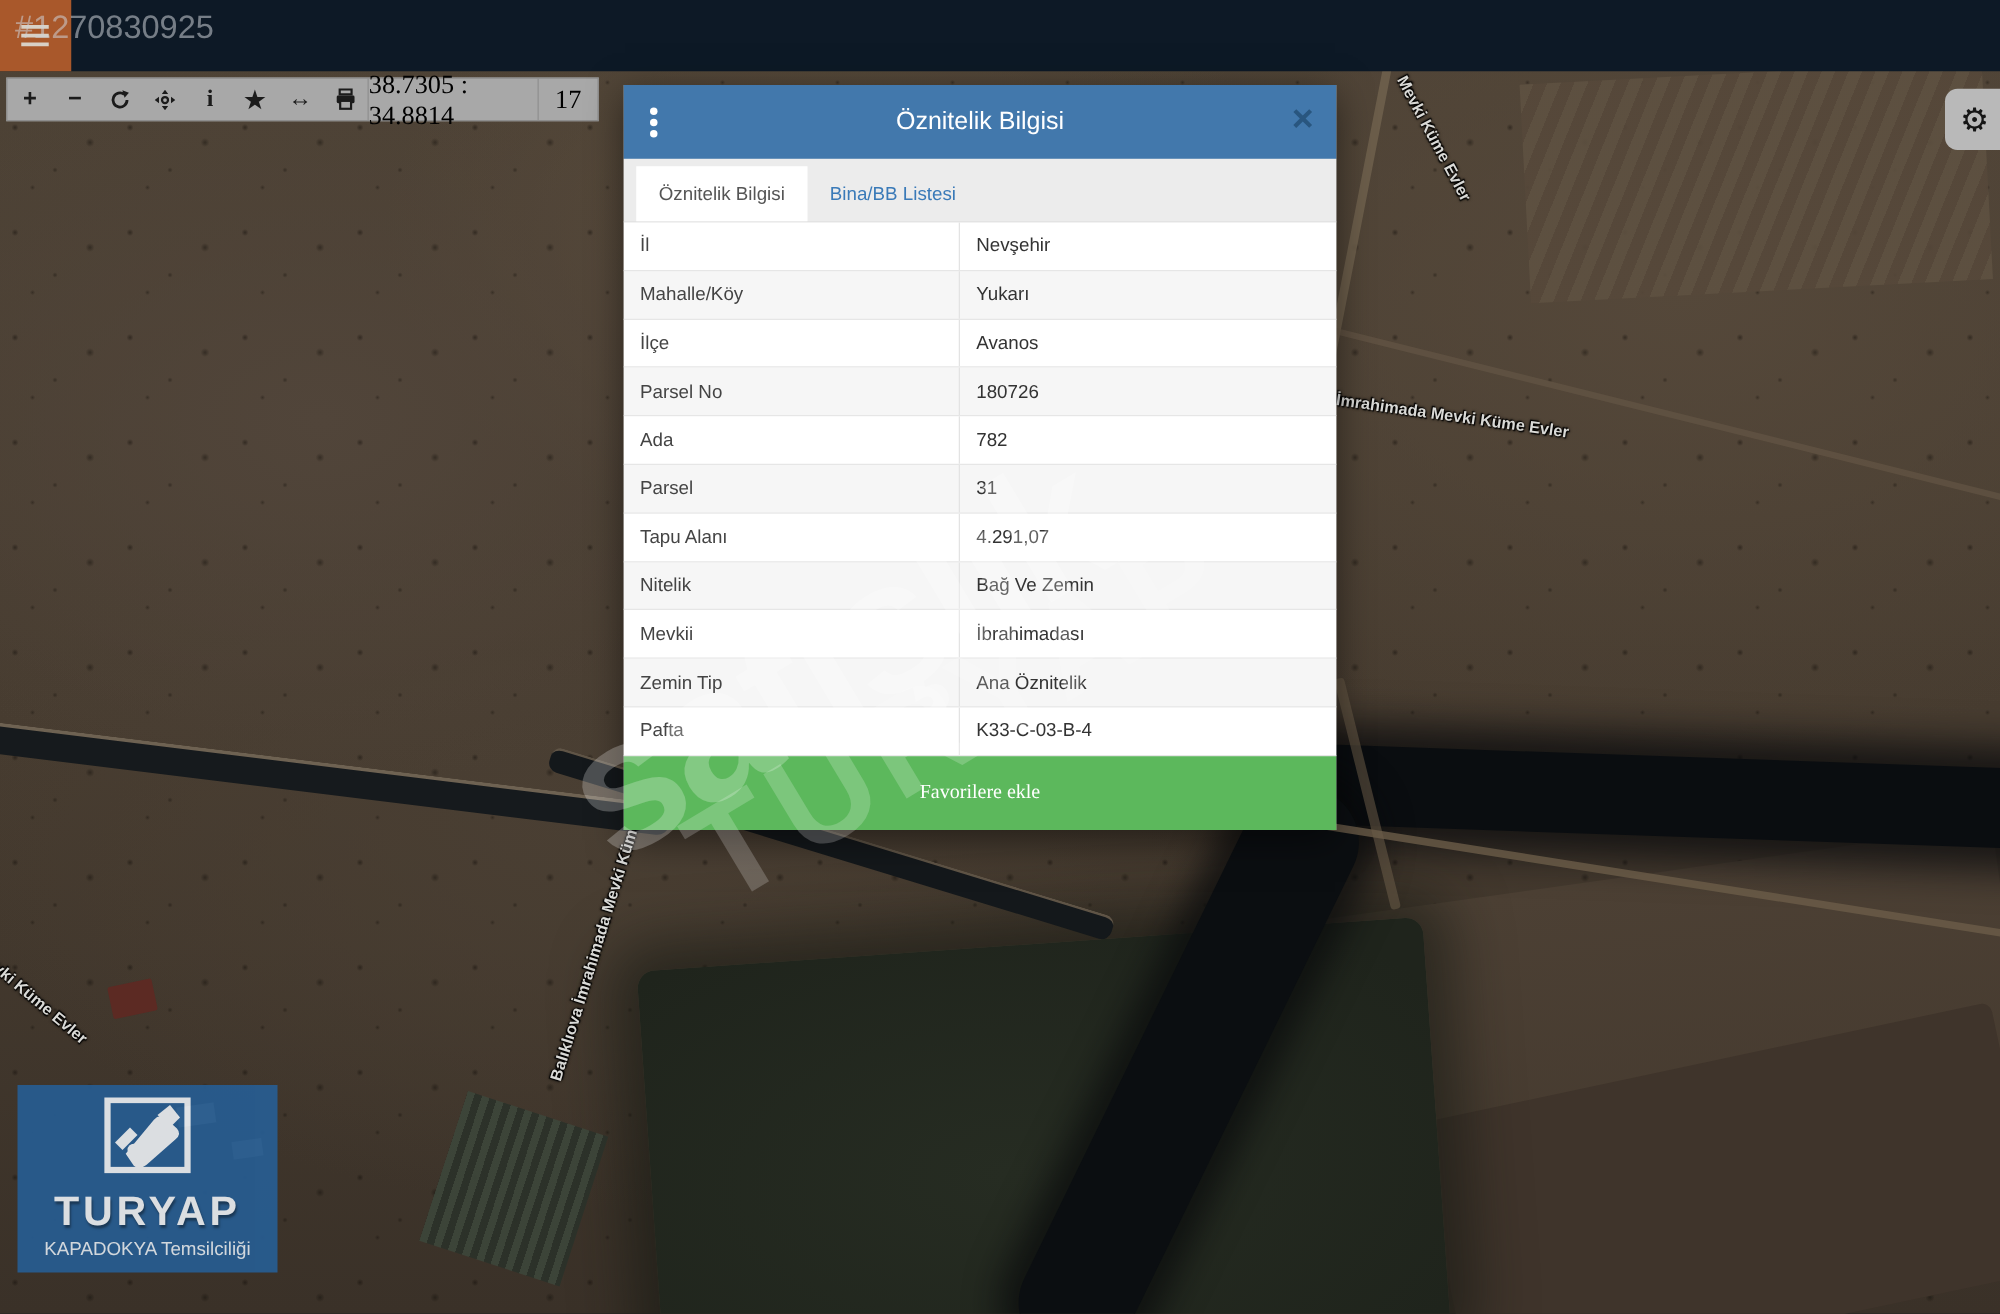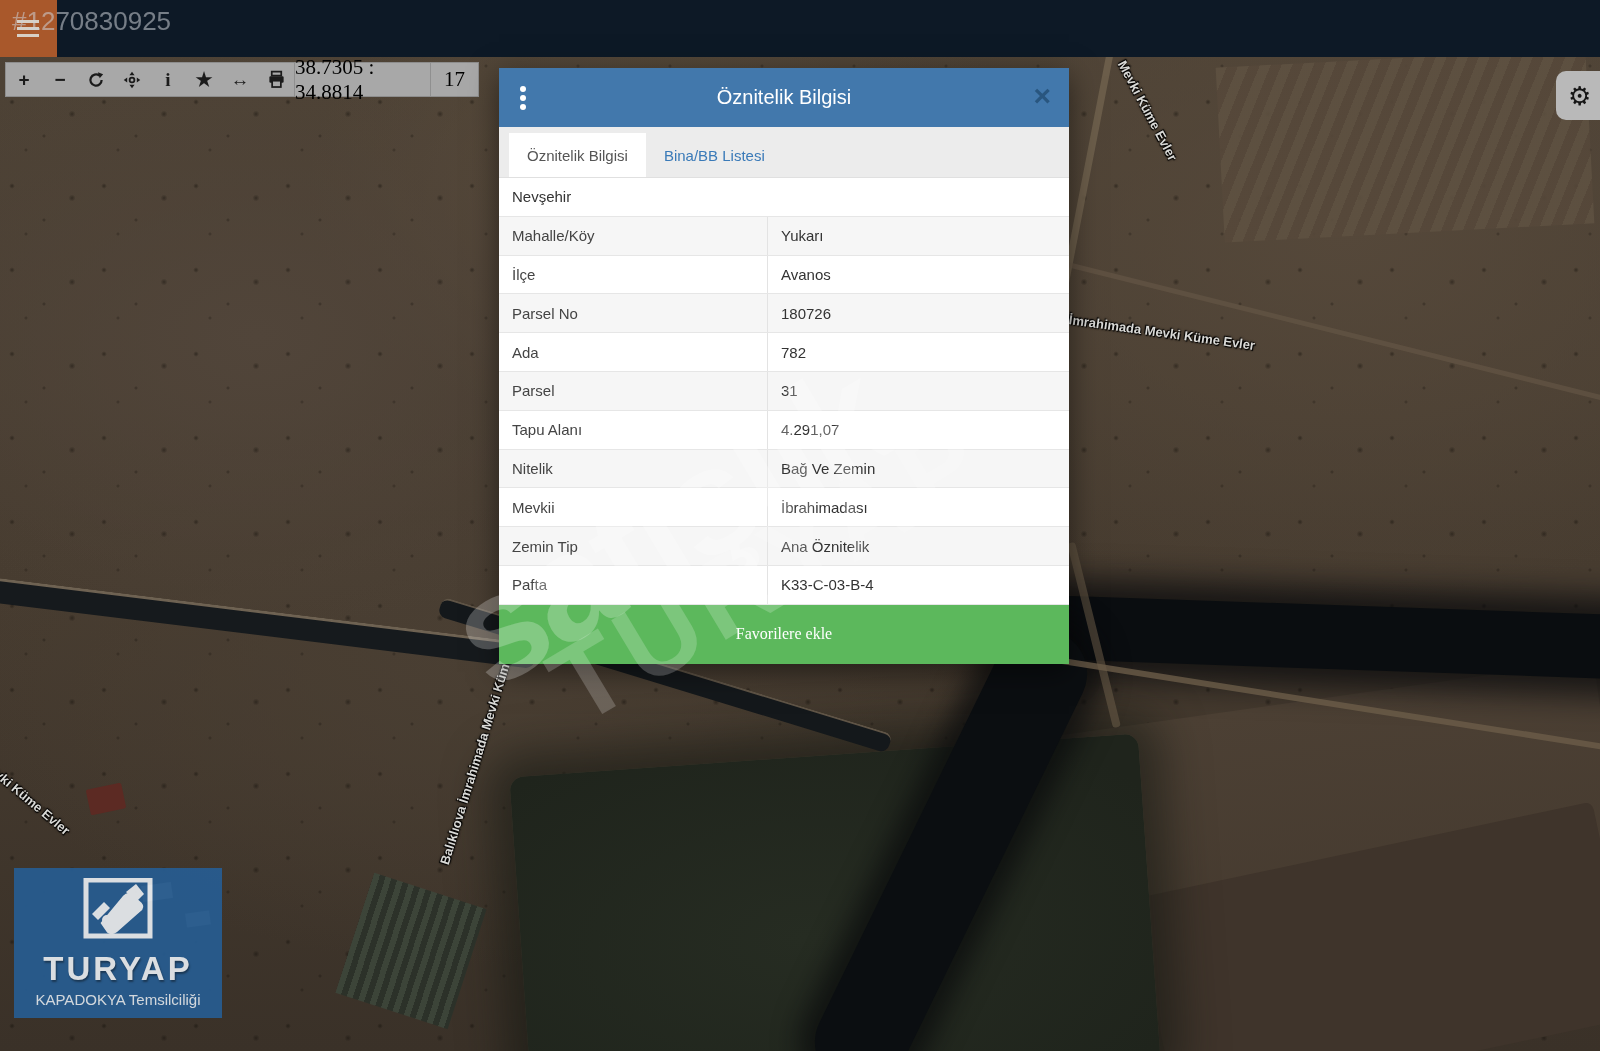--- a/index.html
+++ b/index.html
@@ -225,20 +225,21 @@
       <button class="m-close">
         <span>×</span>
       </button>
     </div>
     <div class="m-tabs">
       <div class="tab active">Öznitelik Bilgisi</div>
       <div class="tab inactive">Bina/BB Listesi</div>
     </div>
     <div class="m-table">
       <div class="trow">
+        <div class="tlabel">İl</div>
         <div class="tvalue">Nevşehir</div>
       </div>
       <div class="trow">
         <div class="tlabel">Mahalle/Köy</div>
         <div class="tvalue">Yukarı</div>
       </div>
       <div class="trow">
         <div class="tlabel">İlçe</div>
         <div class="tvalue">Avanos</div>
       </div>

